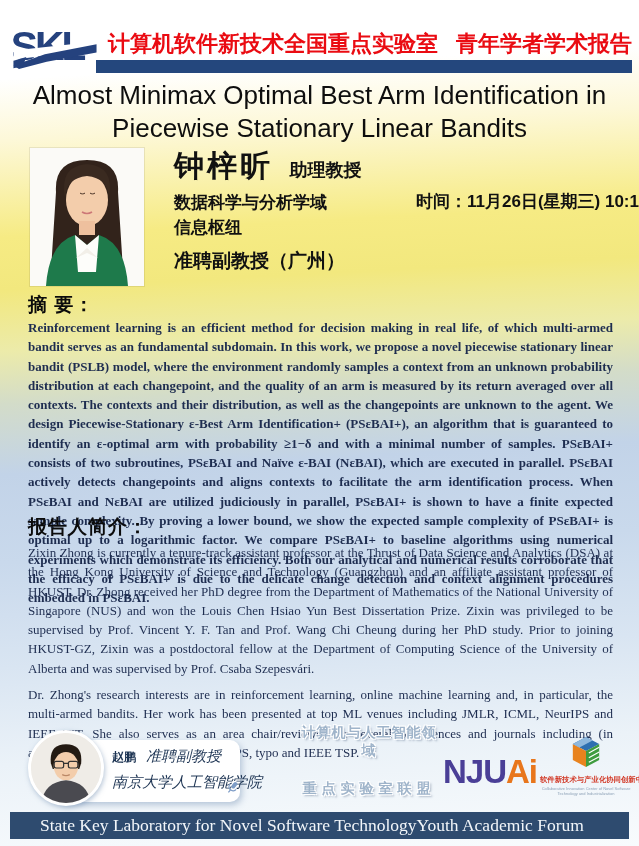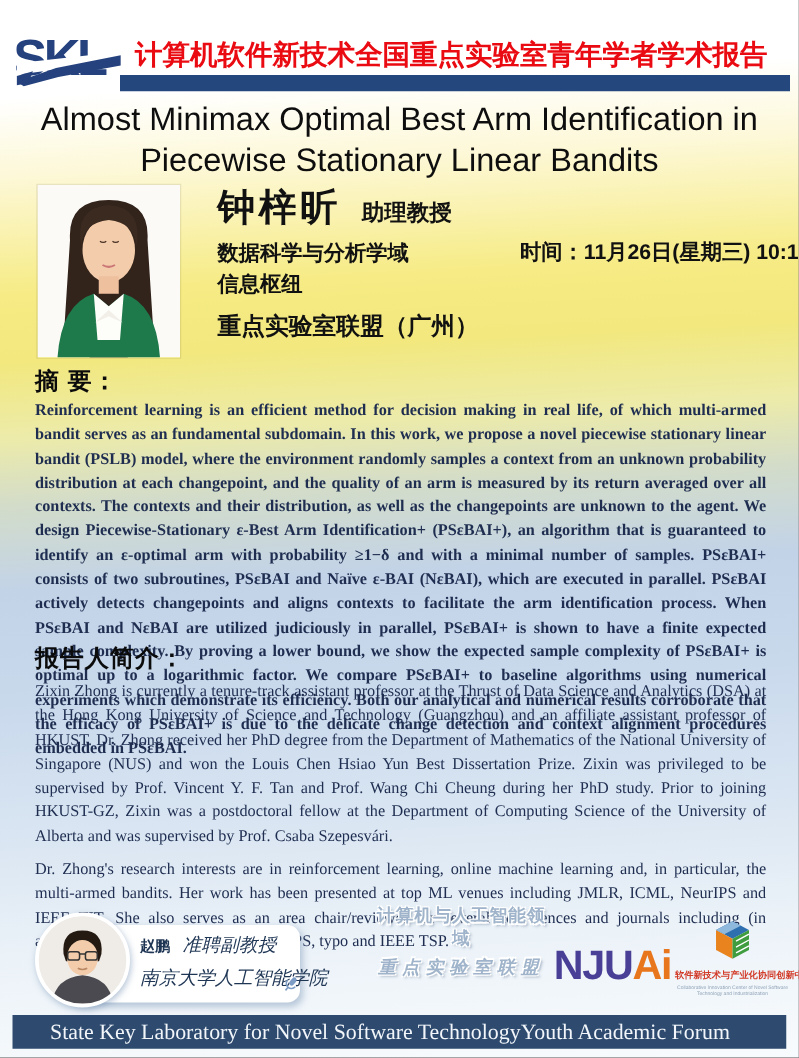--- a/index.html
+++ b/index.html
@@ -8,21 +8,21 @@
     position:relative; width:639px; height:846px; margin:0 auto; overflow:hidden;
     background:linear-gradient(177deg,
       #ffffff 0%, #ffffff 9%, #fdf8d8 16%, #f6eb84 27%, #f2e87e 33%,
       #ecebaa 40%, #d3dcc9 46%, #c2d3e8 54%, #c9d9ec 64%,
       #d9e5f2 76%, #ebf2f8 87%, #f8fbfd 100%);
   }
   
   .skl-logo { position:absolute; left:13px; top:22px; width:84px; height:48px; }
   .header-titles {
     position:absolute; left:108px; top:29px; width:524px;
-    display:flex; 
+    display:flex; justify-content:space-between;
     color:#ea0b12; font-weight:700; font-size:22px; white-space:nowrap;
   }
   .header-bar { position:absolute; left:96px; top:60px; width:536px; height:13px; background:#24477d; }
   .talk-title {
     position:absolute; left:0; top:79px; width:100%; text-align:center;
     font-size:26px; line-height:33px; color:#0e0e0e; font-weight:500;
   }
   
   .speaker-photo { position:absolute; left:30px; top:148px; width:114px; height:138px; box-shadow:0 0 0 1px rgba(0,0,0,.08); }
   .speaker-name { position:absolute; left:174px; top:146px; white-space:nowrap; }
@@ -65,21 +65,21 @@
   .host-name .tl { font-size:15px; font-style:italic; color:#1e3554; margin-left:6px; }
   .host-affil { position:absolute; left:112px; top:773px; white-space:nowrap; font-family:"Liberation Serif", serif; font-size:15px; font-style:italic; color:#1e3554; }
   .mic { position:absolute; left:224px; top:780px; }
   
   .alliance {
     position:absolute; left:298px; top:724px; width:142px; text-align:center;
     color:#9fb4ca; font-weight:800;
     text-shadow:1px 1px 0 #fff, -1px -1px 0 #fff, 1px -1px 0 #fff, -1px 1px 0 #fff, 2px 2px 2px rgba(90,110,140,.5);
   }
   .alliance .l1 { font-size:14px; letter-spacing:1px; }
-  .alliance .l2 { font-size:14px; letter-spacing:5px; margin-top:5px;font-style:italic; }
+  .alliance .l2 { font-size:14px; letter-spacing:5px; margin-top:20px; }
   .njuai { position:absolute; left:443px; top:753px; font-weight:900; font-size:33px; letter-spacing:-1px; white-space:nowrap; }
   .njuai .nju { color:#4a3f97; }
   .njuai .ai { color:#e8761c; }
   .center-logo { position:absolute; left:536px; top:736px; width:100px; text-align:center; }
   .center-logo .cn { color:#d23a28; font-size:8px; font-weight:700; margin-top:2px; white-space:nowrap; transform:scale(.92); }
   .center-logo .en { color:#8fa3b8; font-size:4px; margin-top:1px; }
   
   .footer-bar {
     position:absolute; left:10px; top:812px; width:619px; height:27px; background:#2e4b6f;
     display:flex; align-items:center; padding:0 30px;
@@ -121,21 +121,21 @@
     <path d="M57 100 L46 110 L57 105 L68 110 Z" fill="#f2efe8"></path>
   </svg>
   <div class="speaker-name">
     <span class="nm">钟梓昕</span>
     <span class="tl">助理教授</span>
   </div>
   <div class="speaker-dept">
     <div>数据科学与分析学域</div>
     <div>信息枢纽</div>
   </div>
-  <div class="speaker-univ">重点实验室联盟（广州）</div>
+  <div class="speaker-univ">准聘副教授（广州）</div>
   <div class="meta-time">
     <span>时间：</span><span>11月26日(星期三) 10:15</span>
   </div>
 
   <div class="sec-heading abstract-heading">摘 要：</div>
   <div class="abstract-text">Reinforcement learning is an efficient method for decision making in real life, of which multi-armed bandit serves as an fundamental subdomain. In this work, we propose a novel piecewise stationary linear bandit (PSLB) model, where the environment randomly samples a context from an unknown probability distribution at each changepoint, and the quality of an arm is measured by its return averaged over all contexts. The contexts and their distribution, as well as the changepoints are unknown to the agent. We design Piecewise-Stationary ε-Best Arm Identification+ (PSεBAI+), an algorithm that is guaranteed to identify an ε-optimal arm with probability ≥1−δ and with a minimal number of samples. PSεBAI+ consists of two subroutines, PSεBAI and Naïve ε-BAI (NεBAI), which are executed in parallel. PSεBAI actively detects changepoints and aligns contexts to facilitate the arm identification process. When PSεBAI and NεBAI are utilized judiciously in parallel, PSεBAI+ is shown to have a finite expected sample complexity. By proving a lower bound, we show the expected sample complexity of PSεBAI+ is optimal up to a logarithmic factor. We compare PSεBAI+ to baseline algorithms using numerical experiments which demonstrate its efficiency. Both our analytical and numerical results corroborate that the efficacy of PSεBAI+ is due to the delicate change detection and context alignment procedures embedded in PSεBAI.</div>
 
   <div class="sec-heading bio-heading">报告人简介：</div>
   <div class="bio-text">
     <p>Zixin Zhong is currently a tenure-track assistant professor at the Thrust of Data Science and Analytics (DSA) at the Hong Kong University of Science and Technology (Guangzhou) and an affiliate assistant professor of HKUST. Dr. Zhong received her PhD degree from the Department of Mathematics of the National University of Singapore (NUS) and won the Louis Chen Hsiao Yun Best Dissertation Prize. Zixin was privileged to be supervised by Prof. Vincent Y. F. Tan and Prof. Wang Chi Cheung during her PhD study. Prior to joining HKUST-GZ, Zixin was a postdoctoral fellow at the Department of Computing Science of the University of Alberta and was supervised by Prof. Csaba Szepesvári.</p>

